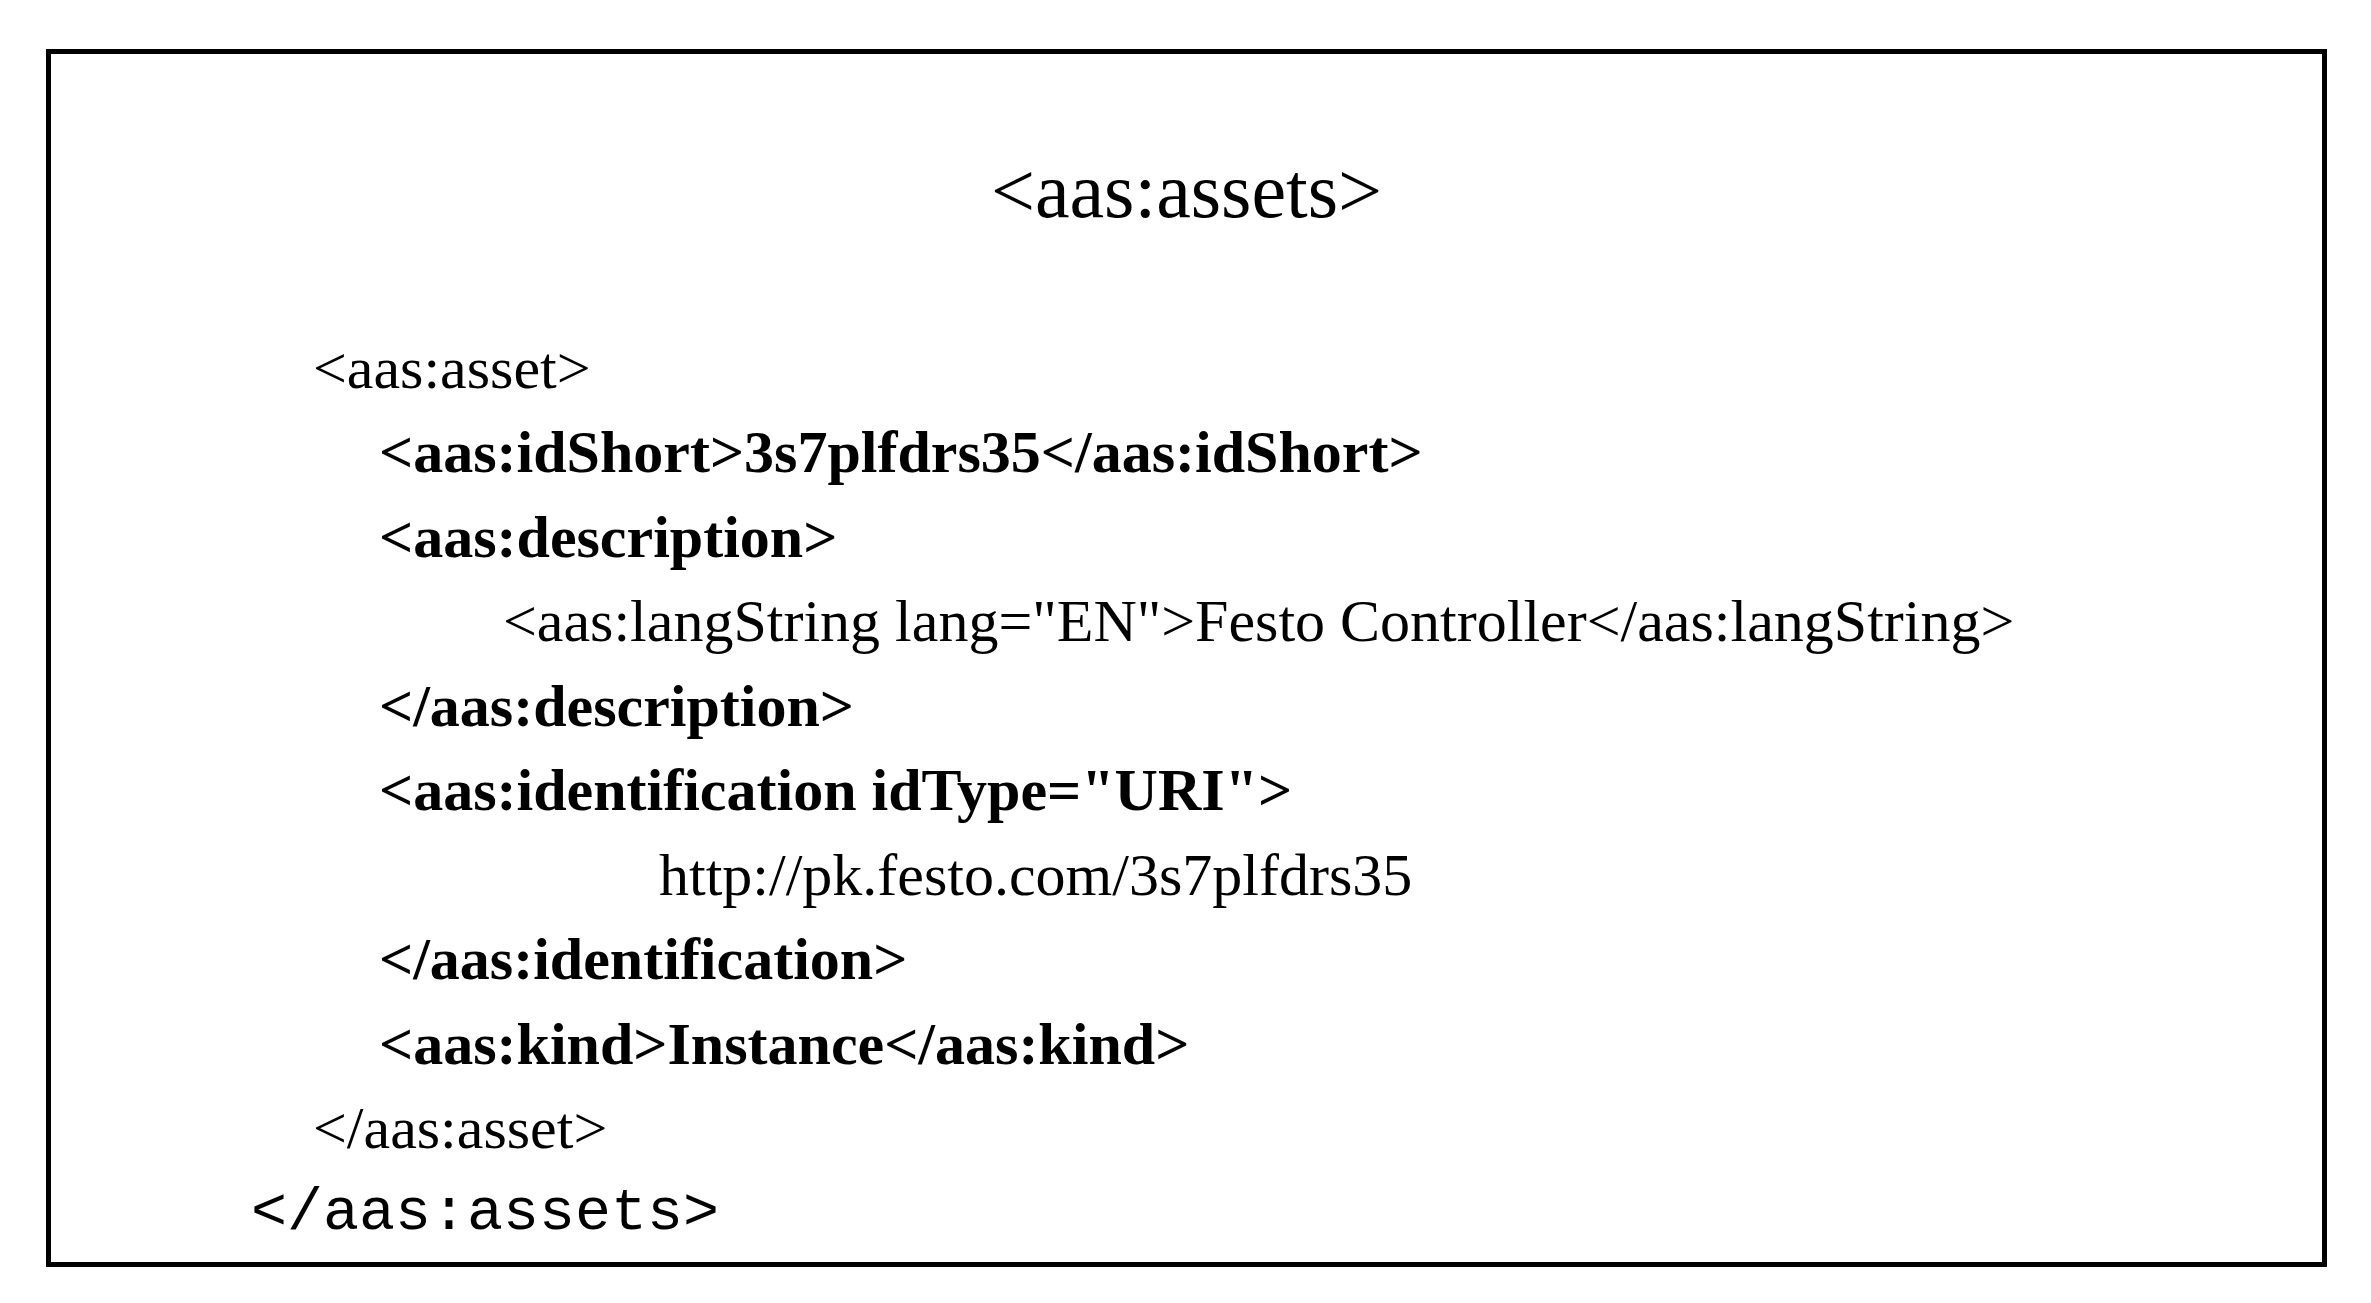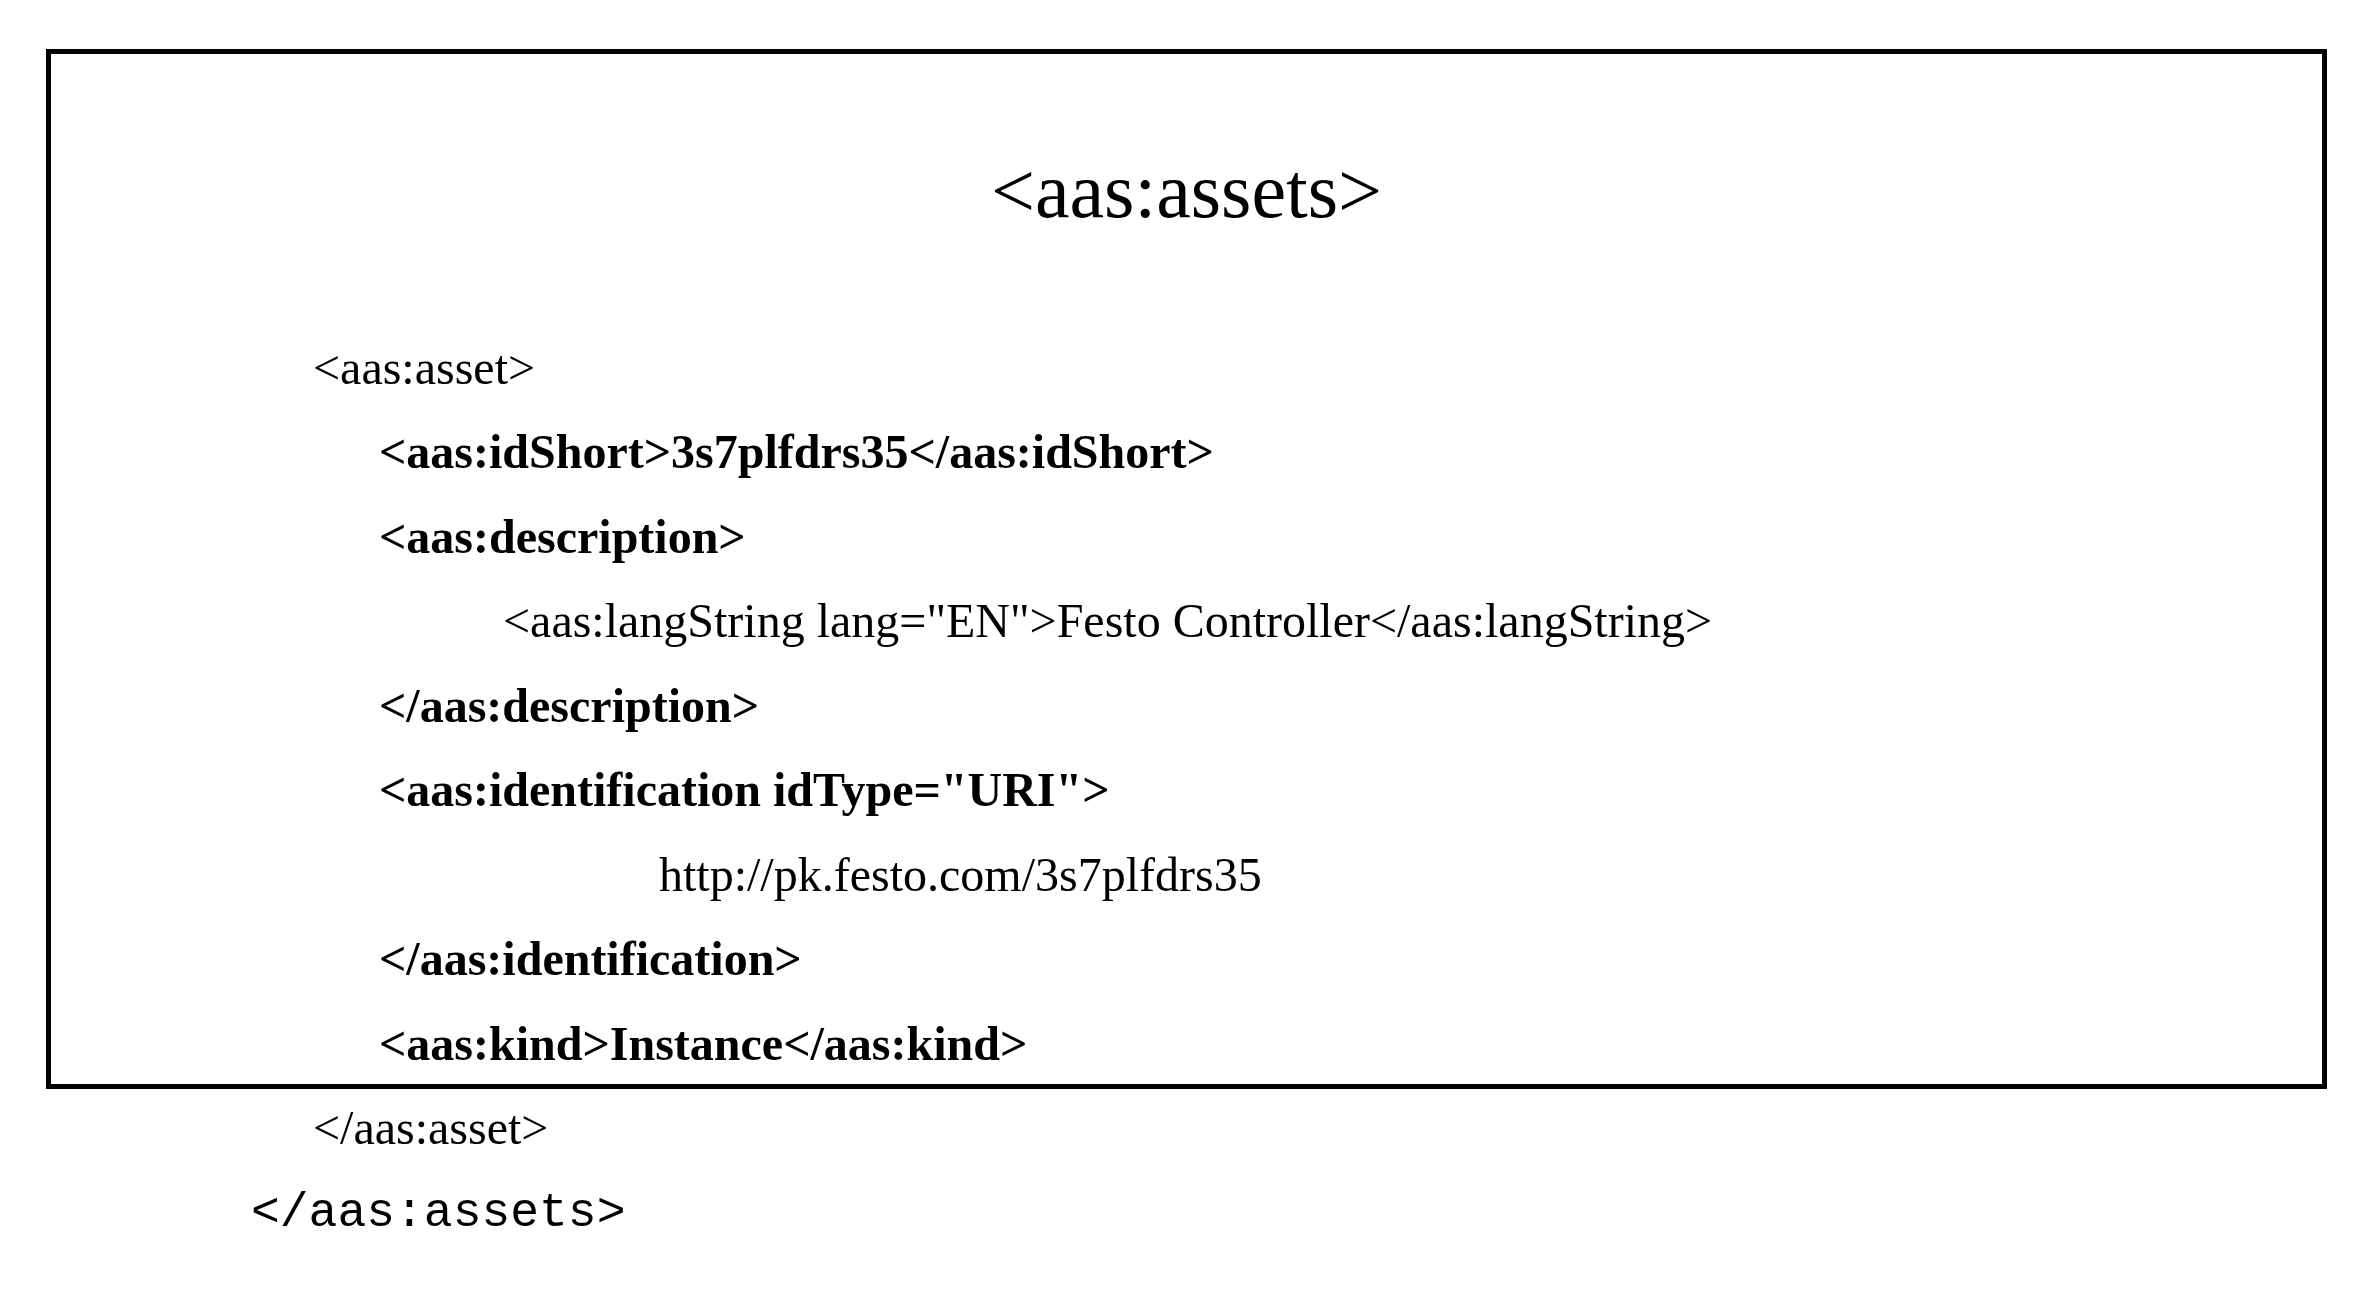--- a/index.html
+++ b/index.html
@@ -13,36 +13,36 @@
     position: relative;
     font-family: "Liberation Serif", "DejaVu Serif", serif;
     color: #000000;
     overflow: hidden;
   }
   .frame {
     position: absolute;
     left: 46px;
     top: 49px;
     width: 2281px;
-    height: 1040px;
+    height: 1218px;
     border: 5px solid #000000;
     box-sizing: border-box;
     background: #ffffff;
   }
   .xml-title {
     margin-top: 92px;
     text-align: center;
     font-size: 78px;
     line-height: 1.15;
     white-space: pre;
   }
   .code-block {
     margin-top: 90px;
     padding-left: 200px;
-    font-size: 48px;
+    font-size: 60px;
     line-height: 84.5px;
     white-space: pre;
   }
   .code-line { white-space: pre; }
   .indent-0 { padding-left: 0; font-family: Liberation Mono, monospace; }
   .indent-1 { padding-left: 62px; }
   .indent-2 { padding-left: 128px; font-weight: bold; }
   .indent-3 { padding-left: 252px; }
   .indent-4 { padding-left: 408px; }
 </style>

